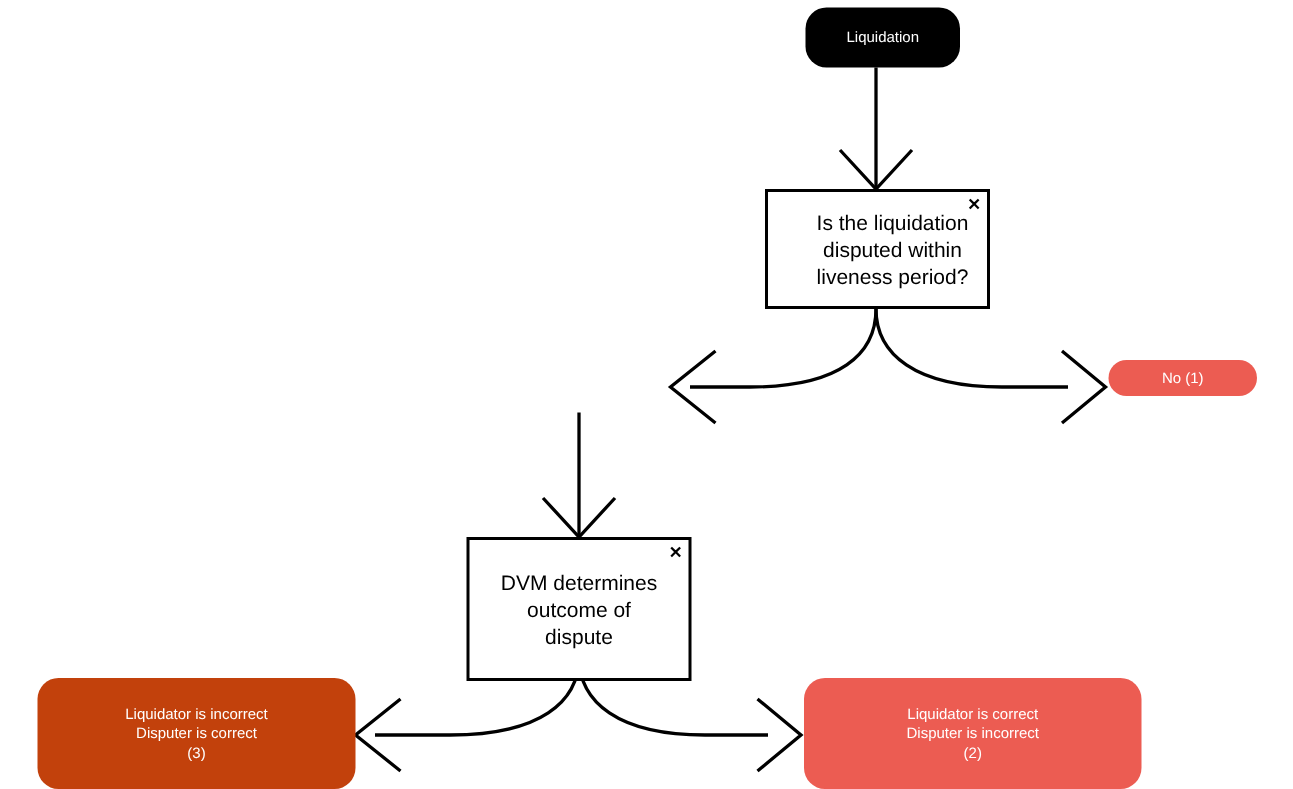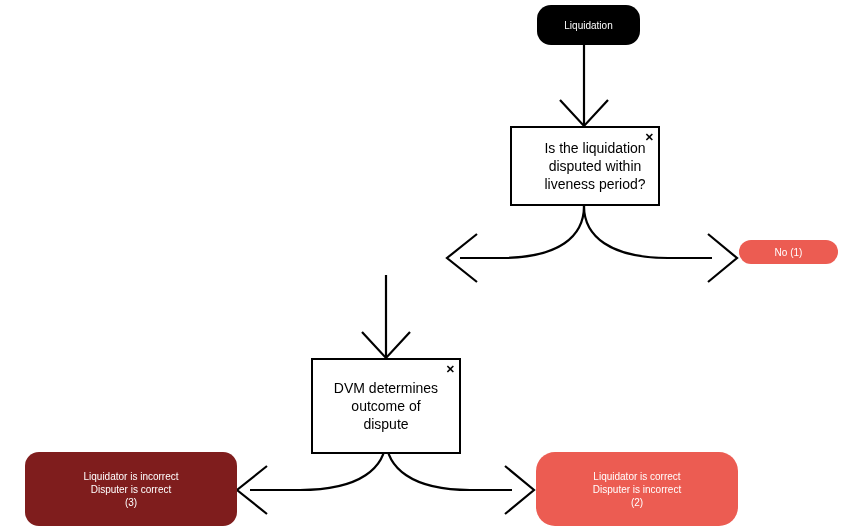--- a/index.html
+++ b/index.html
@@ -48,21 +48,21 @@
   .pill-start {
     background: #000000;
   }
   .pill-yes {
     background: #000000;
   }
   .pill-no {
     background: #ec5c52;
   }
   .pill-green {
-    background: #7f1d1d;
+    background: #c2410c;
   }
   .pill-red {
     background: #ec5c52;
   }
   
   .box {
     background: #ffffff;
     border: 2px solid #000000;
     color: #000000;
     font-size: 14px;
@@ -142,19 +142,19 @@
 dispute</span>
     <span class="close-badge">✕</span>
   </div>
 
   <div class="node pill pill-green" style="left:25px; top:452px; width:212px; height:74px;">
     <span class="label">Liquidator is incorrect
 Disputer is correct
 (3)</span>
   </div>
 
-  <div class="node pill pill-red" style="left:536px; top:452px; width:202px; height:74px;border-radius:19px;">
+  <div class="node pill pill-red" style="left:536px; top:452px; width:225px; height:74px;">
     <span class="label">Liquidator is correct
 Disputer is incorrect
 (2)</span>
   </div>
 
 </div>
 
 </body></html>

